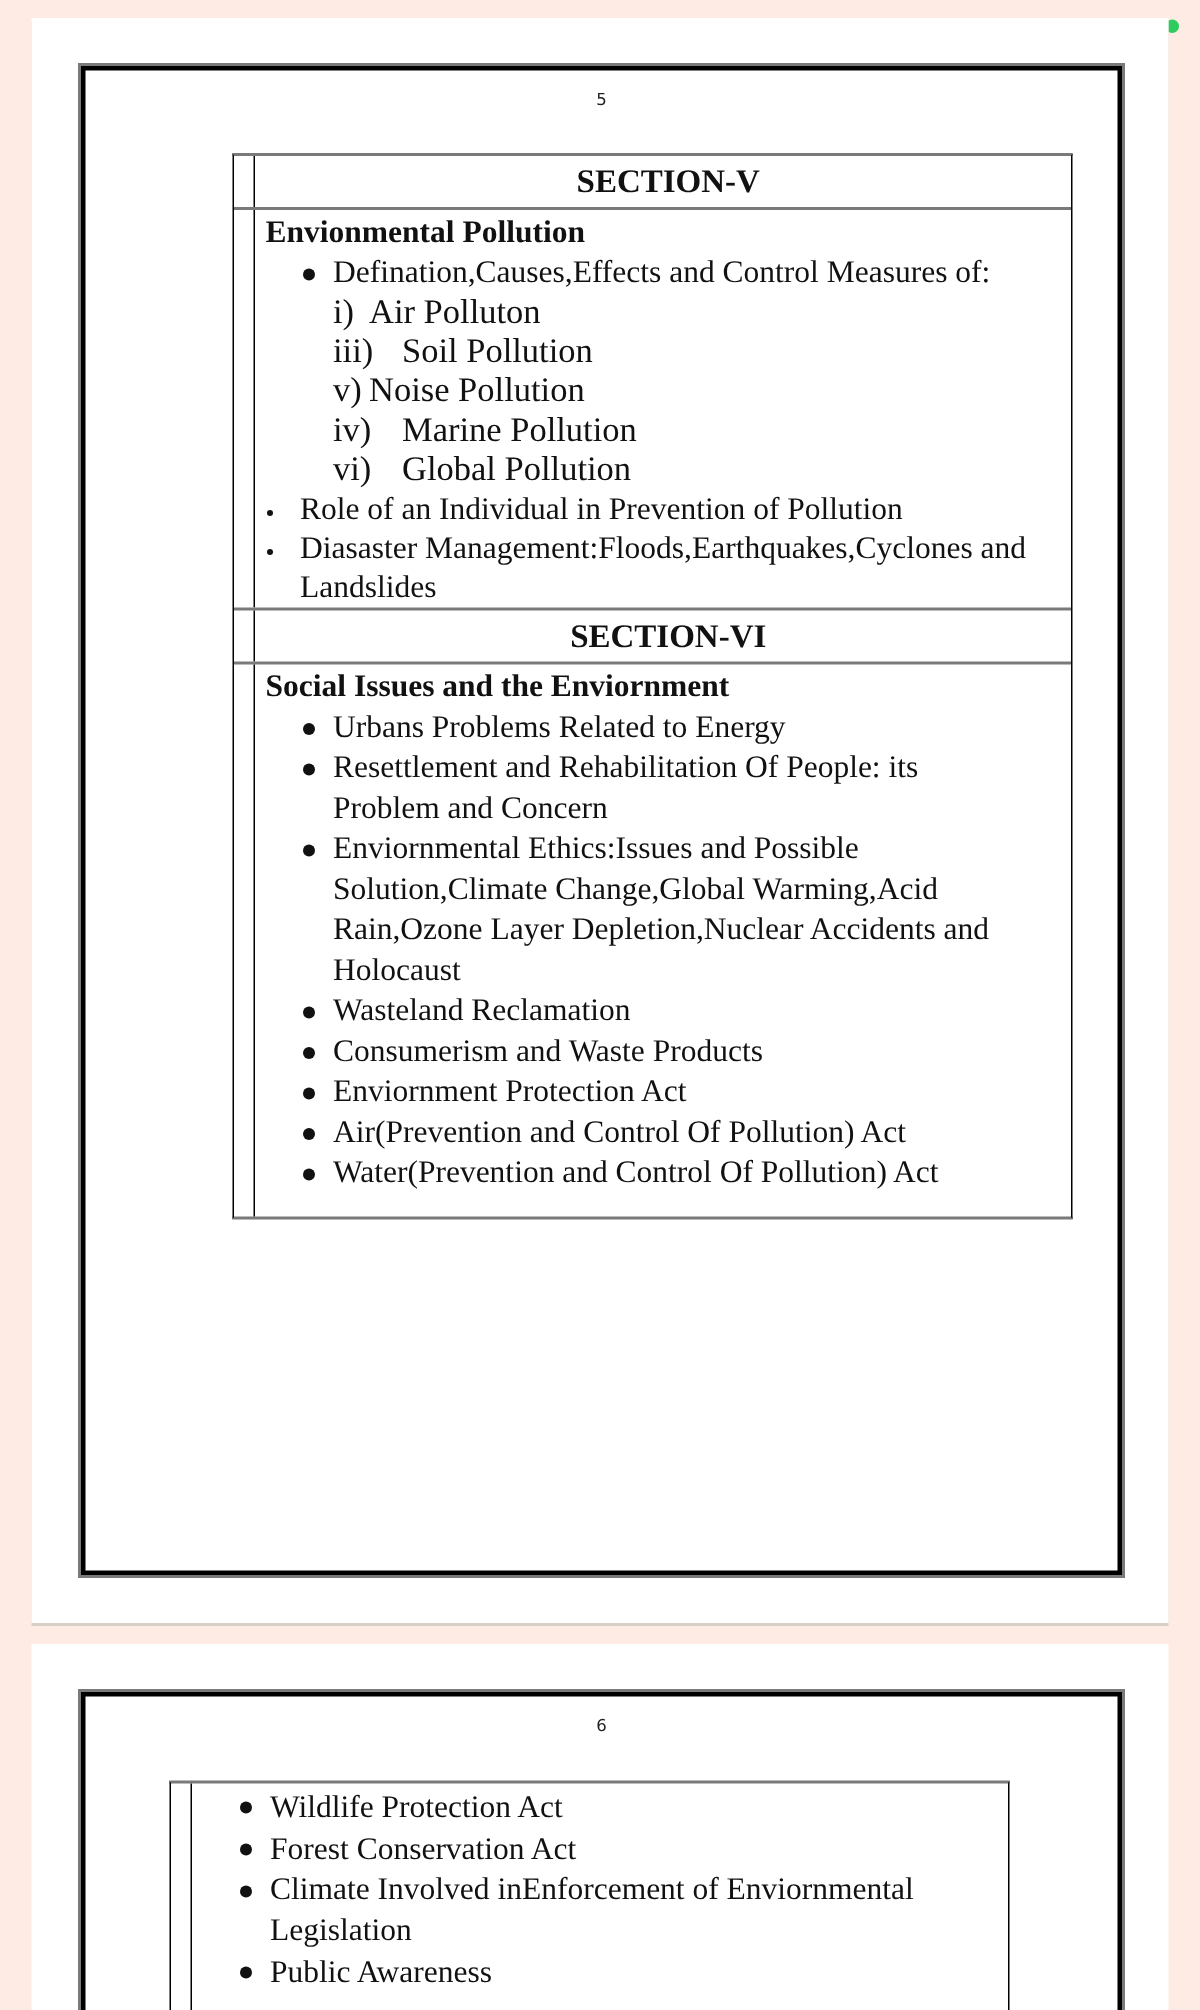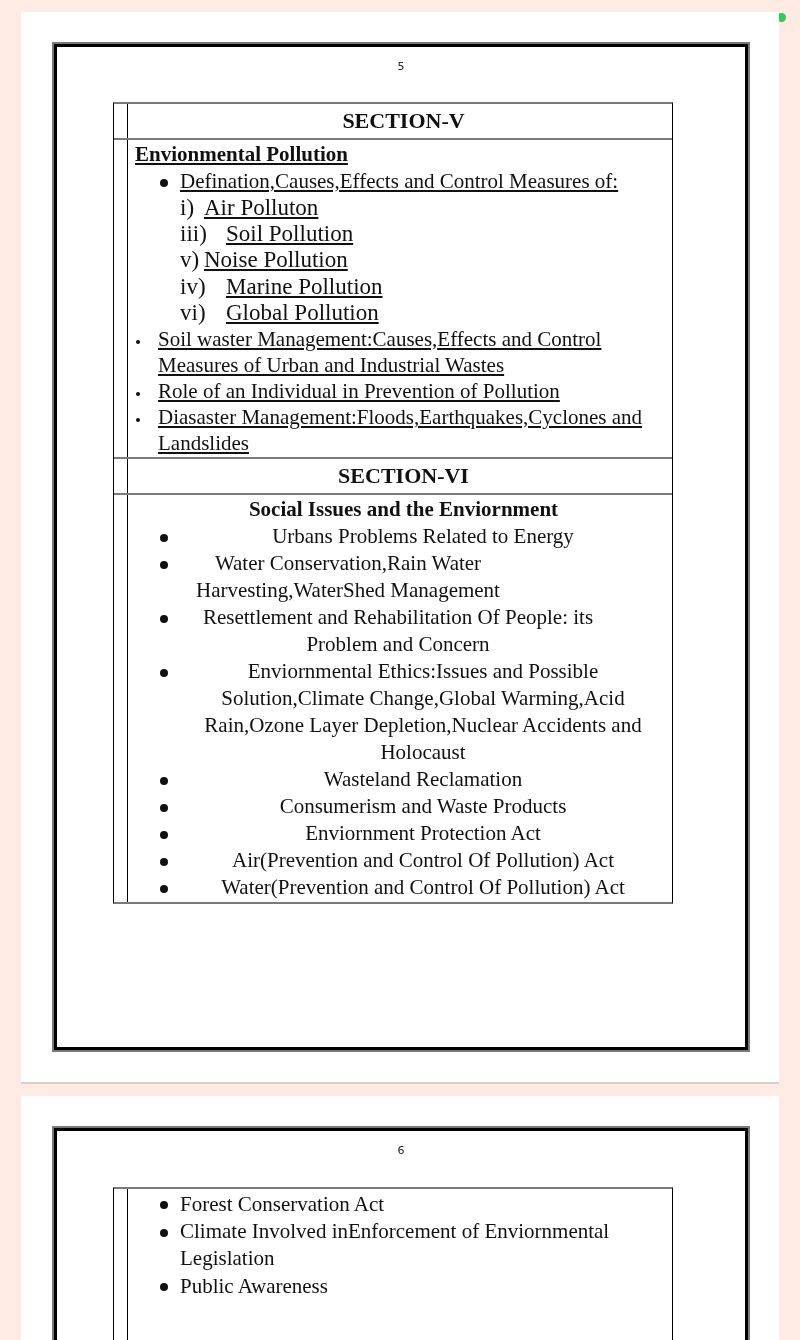--- a/index.html
+++ b/index.html
@@ -39,21 +39,21 @@
     font-family:"DejaVu Sans", sans-serif; font-size:11px; color:#222;
   }
   #page1 .page-num { top:16px; }
   #page2 .page-num { top:16px; }
   .tbl {
     position:absolute; left:59px; width:558px;
     border-top:2px solid #7a7a7a;
     border-left:1px solid #000;
     border-right:1px solid #000;
   }
-  #page1 .tbl { top:58px; border-bottom:2px solid #7a7a7a; }
+  #page1 .tbl { top:58px; border-bottom:2px solid #7a7a7a;margin-left:42px; }
   #page2 .tbl { top:59px; height:200px; }
   .row { display:flex; position:relative; }
   .row + .row { border-top:2px solid #7a7a7a; }
   .gutter { width:13px; border-right:1px solid #000; flex:none; }
   .cell { flex:1; padding:0 0 0 7px; }
   .sec-head {
     text-align:center; font-weight:bold; font-size:22px; line-height:34px; height:34px;
   }
   .topic { font-weight:bold; font-size:21px; line-height:28px; margin-top:0; }
   ul.big { list-style:none; margin:0; padding:0 0 0 22px; }
@@ -82,50 +82,48 @@
     <div class="frame-inner"></div>
     <div class="page-num">5</div>
 
     <div class="tbl">
       <div class="row">
         <div class="gutter"></div>
         <div class="cell sec-head">SECTION-V</div>
       </div>
       <div class="row">
         <div class="gutter"></div>
-        <div class="cell" style="padding-bottom:1px;text-decoration:underline;">
+        <div class="cell" style="padding-bottom:1px;">
           <div class="topic">Envionmental Pollution</div>
           <ul class="big">
             <li>Defination,Causes,Effects and Control Measures of:</li>
           </ul>
           <div class="sub">
             <div><span class="num" style="width:24px">i)</span><span>Air Polluton</span></div>
             <div><span class="num" style="width:46px">iii)</span><span>Soil Pollution</span></div>
             <div><span class="num" style="width:24px">v)</span><span>Noise Pollution</span></div>
             <div><span class="num" style="width:46px">iv)</span><span>Marine Pollution</span></div>
             <div><span class="num" style="width:46px">vi)</span><span>Global Pollution</span></div>
           </div>
           <ul class="small">
-            <li style="padding-right:20px">Soil waster Management:Causes,Effects and Control Measures of Urban and Industrial Wastes</li>
             <li>Role of an Individual in Prevention of Pollution</li>
             <li style="padding-right:20px">Diasaster Management:Floods,Earthquakes,Cyclones and Landslides</li>
           </ul>
         </div>
       </div>
       <div class="row">
         <div class="gutter"></div>
         <div class="cell sec-head">SECTION-VI</div>
       </div>
       <div class="row">
         <div class="gutter"></div>
-        <div class="cell" style="padding-bottom:1px;text-align:center;">
+        <div class="cell" style="padding-bottom:16px;">
           <div class="topic">Social Issues and the Enviornment</div>
           <ul class="big" style="padding-right:6px">
             <li>Urbans Problems Related to Energy</li>
-            <li style="padding-right:150px">Water Conservation,Rain Water Harvesting,WaterShed Management</li>
             <li style="padding-right:50px">Resettlement and Rehabilitation Of People: its Problem and Concern</li>
             <li>Enviornmental Ethics:Issues and Possible Solution,Climate Change,Global Warming,Acid Rain,Ozone Layer Depletion,Nuclear Accidents and Holocaust</li>
             <li>Wasteland Reclamation</li>
             <li>Consumerism and Waste Products</li>
             <li>Enviornment Protection Act</li>
             <li>Air(Prevention and Control Of Pollution) Act</li>
             <li>Water(Prevention and Control Of Pollution) Act</li>
           </ul>
         </div>
       </div>
@@ -135,20 +133,21 @@
 
 <div class="page" id="page2">
   <div class="frame">
     <div class="frame-inner"></div>
     <div class="page-num">6</div>
     <div class="tbl">
       <div class="row" style="height:200px">
         <div class="gutter"></div>
         <div class="cell" style="padding-top:1px;">
           <ul class="big" style="padding-right:20px">
+            <li style="line-height:28px">Wildlife Protection Act</li>
             <li style="line-height:28px">Forest Conservation Act</li>
             <li style="line-height:27px">Climate Involved inEnforcement of Enviornmental Legislation</li>
             <li style="line-height:28px">Public Awareness</li>
           </ul>
         </div>
       </div>
     </div>
   </div>
 </div>
 

